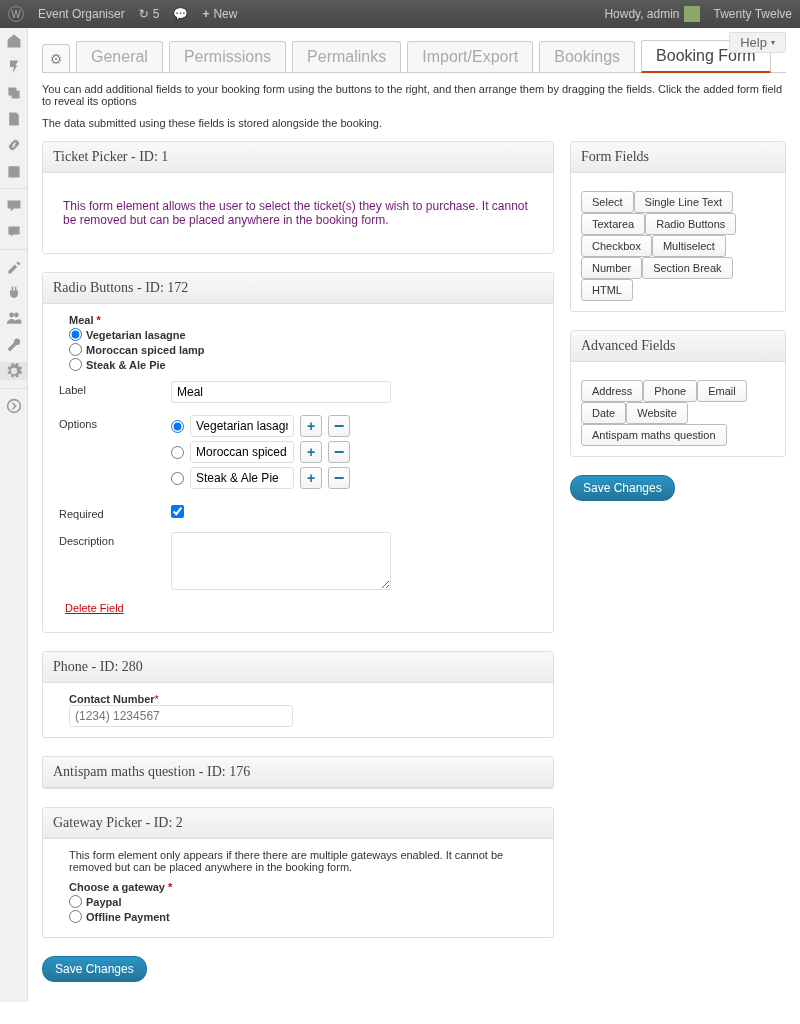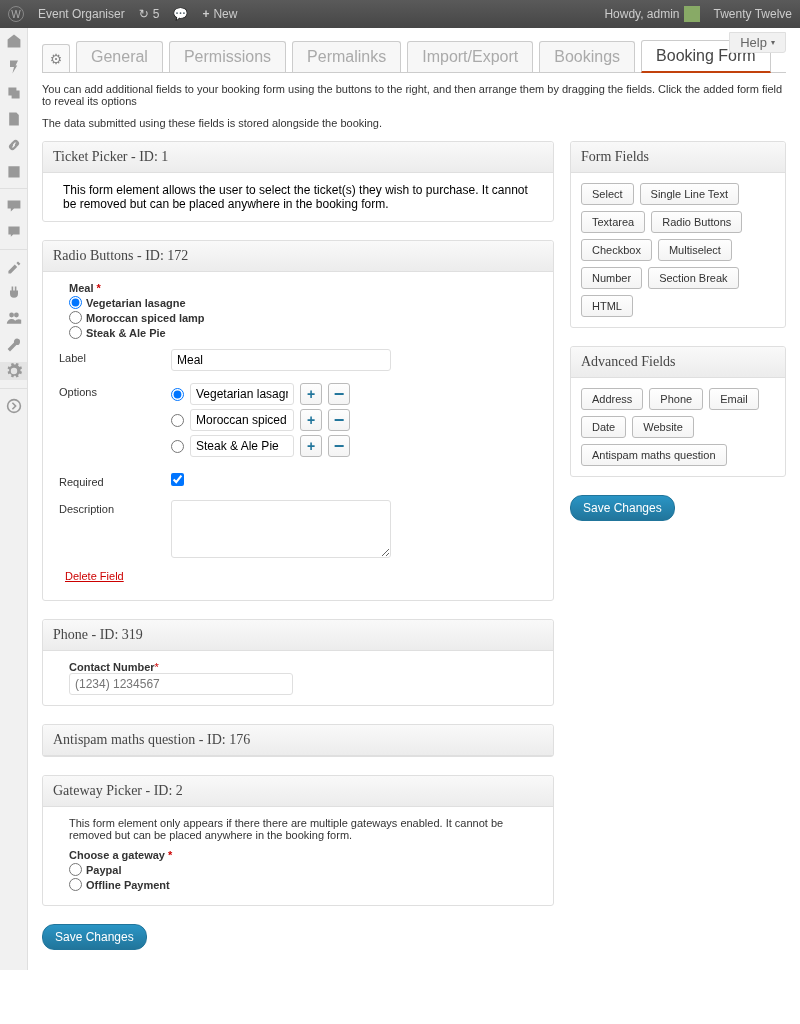--- a/index.html
+++ b/index.html
@@ -38,21 +38,21 @@
 .intro { font-size:11px; color:#333; margin:10px 0 4px 0; }
 
 .main-cols { display:flex; gap:16px; margin-top:12px; }
 .left-col { flex:1; }
 .right-col { width:216px; }
 
 
 .postbox { border:1px solid #dfdfdf; border-radius:3px; background:#fff; margin-bottom:18px; }
 .postbox h3 { background: linear-gradient(#f9f9f9,#ececec); border-bottom:1px solid #dfdfdf; padding:7px 10px; font-family: Georgia, serif; font-weight:normal; font-size:14px; color:#464646; border-radius:3px 3px 0 0;}
 .postbox .inside { padding:10px 16px; font-size:11px; color:#333;}
-.postbox .desc-text{ padding:10px 20px; color:#000000;}
+.postbox .desc-text{ padding:26px 20px; color:#701a75;}
 
 .field-row{ display:flex; align-items:flex-start; padding:6px 0;}
 .field-row .lbl{ width:112px; color:#333; padding-top:3px;}
 .field-row .ctl{ flex:1; }
 
 input[type=text], textarea { border:1px solid #dfdfdf; border-radius:3px; padding:3px 5px; font-size:12px; background:#fff; font-family:inherit;}
 input[type=text]{ height:22px; }
 .wide{ width:220px; }
 textarea{ width:220px; height:58px; resize:both;}
 
@@ -64,21 +64,21 @@
 .sqbtn.minus{ font-size:18px; line-height:14px;}
 
 .delete-link{ color:#c00; text-decoration:underline; font-size:11px; cursor:pointer; padding:4px 0 8px 6px; display:inline-block;}
 
 .preview-list{ padding:0 0 4px 10px;}
 .preview-list .plabel{ font-weight:bold; font-size:11px;}
 .preview-list .popt{ font-size:11px; display:flex; align-items:center; gap:4px; margin-top:2px;}
 .preview-list input[type=radio]{margin:0;}
 
 
-.btn-grid{ padding:10px; display:flex; flex-wrap:wrap; gap:6px;}
+.btn-grid{ padding:10px; display:flex; flex-wrap:wrap; margin-top:8px;}
 .field-btn{ border:1px solid #bbb; background:linear-gradient(#fefefe,#f4f4f4); border-radius:3px; padding:4px 10px; font-size:11px; cursor:pointer; color:#333;}
 
 .primary-btn{ background:#2e86c1; background:linear-gradient(#2a95c5,#21759b); border:1px solid #21759b; color:#fff; border-radius:12px; padding:5px 12px; font-size:12px; cursor:pointer;}
 
 .phone-input{ width:224px; }
 .spam-input-wrap{display:flex;}
 .spam-input{ width:92px; }
 .spinner{display:flex;flex-direction:column; border:1px solid #dfdfdf; border-left:none; }
 .spinner span{font-size:7px; padding:0 3px; line-height:10px; color:#666; cursor:pointer;}
 </style>
@@ -274,21 +274,21 @@
               <div class="lbl">Description</div>
               <div class="ctl"><textarea style=""></textarea></div>
             </div>
 
             <span class="delete-link">Delete Field</span>
           </div>
         </div>
 
         
         <div class="postbox">
-          <h3>Phone - ID: 319</h3>
+          <h3>Phone - ID: 280</h3>
           <div class="inside">
             <div style="padding-left:10px;">
               <div style="font-size:11px;"><b>Contact Number</b><span class="req-star">*</span></div>
               <input type="text" class="phone-input" placeholder="(1234) 1234567" style="">
             </div>
           </div>
         </div>
 
         
         <div class="postbox">

